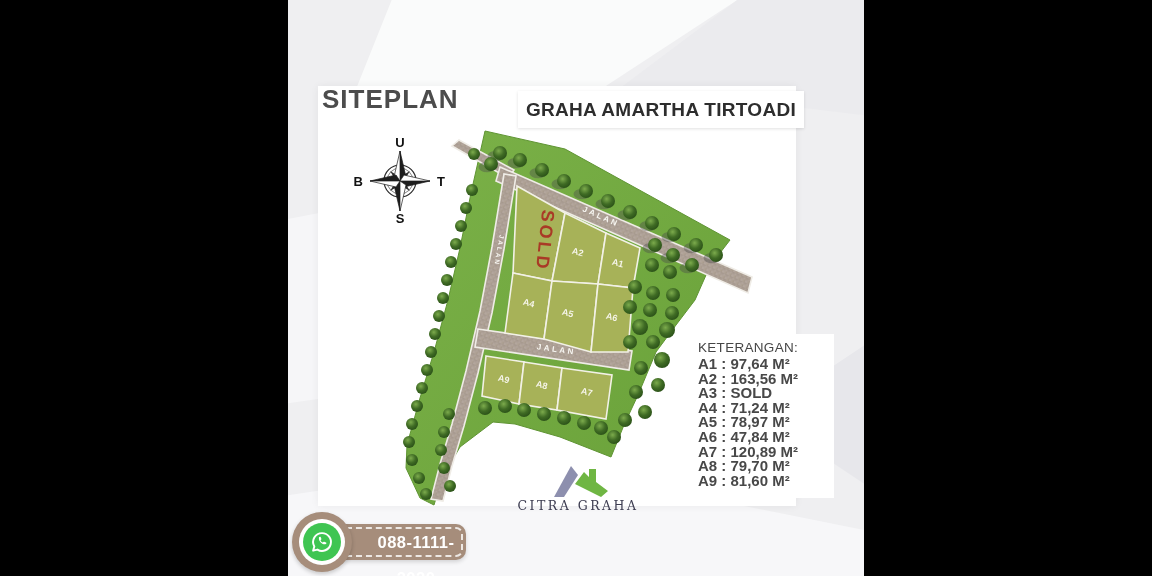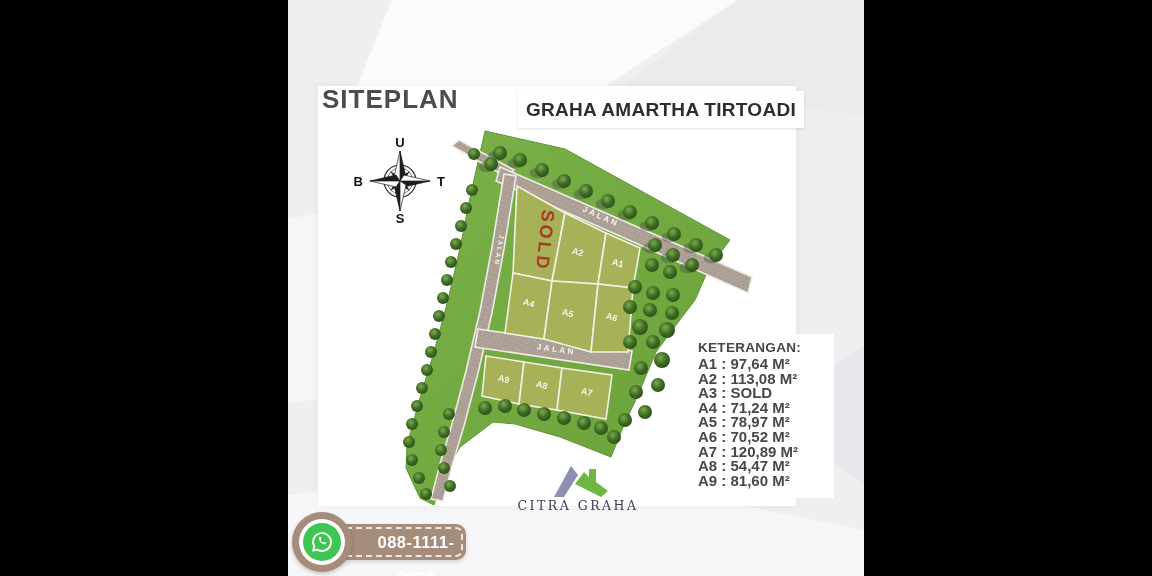--- a/index.html
+++ b/index.html
@@ -14,21 +14,21 @@
   .facet.f3{background:#f6f6f8;clip-path:polygon(0 38%,26% 33%,14% 68%,0 70%);}
   .facet.f4{background:#e7e7eb;clip-path:polygon(100% 60%,82% 72%,100% 84%);}
   .facet.f5{background:#f7f7f9;clip-path:polygon(0 86%,40% 80%,100% 92%,100% 100%,0 100%);}
   .white-panel{position:absolute;left:30px;top:86px;width:478px;height:420px;background:#fff;box-shadow:0 0 8px rgba(0,0,0,.06);}
   .siteplan-title{position:absolute;left:34px;top:84px;font-size:26px;font-weight:800;letter-spacing:1px;color:#4c4c4c;}
   .project-title-box{position:absolute;left:212px;top:91px;width:286px;height:37px;background:#fff;
     box-shadow:0 1px 3px rgba(0,0,0,.12);display:flex;align-items:center;justify-content:center;margin-left:18px;}
   .project-title-box span{font-size:19px;font-weight:700;color:#2d2d2d;letter-spacing:.3px;}
   .map-svg{position:absolute;left:0;top:0;width:576px;height:576px;}
   .legend{position:absolute;left:400px;top:334px;width:128px;background:#fff;padding:6px 8px 10px 10px;}
-  .legend-title{font-size:13.5px;font-weight:700;color:#464646;letter-spacing:.3px;margin-bottom:2px;}
+  .legend-title{font-size:13.5px;font-weight:400;color:#464646;letter-spacing:.3px;margin-bottom:2px;}
   .legend-item{font-size:15px;font-weight:800;color:#484848;line-height:14.6px;white-space:nowrap;}
   .wa-badge{position:absolute;left:0;top:0;}
   .wa-pill{position:absolute;left:48px;top:524px;width:130px;height:36px;background:#a68d7b;border-radius:10px;
     box-shadow:0 2px 4px rgba(0,0,0,.15);}
   .wa-pill::after{content:"";position:absolute;inset:3px;border:2px dashed rgba(255,255,255,.8);border-radius:7px;}
   .wa-number{position:absolute;left:30px;right:0;top:0;height:36px;line-height:36px;text-align:center;
     color:#fff;font-size:16.5px;font-weight:800;letter-spacing:.5px;}
   .wa-circle{position:absolute;left:4px;top:512px;width:60px;height:60px;border-radius:50%;background:#a68d7b;
     box-shadow:0 2px 4px rgba(0,0,0,.2);display:flex;align-items:center;justify-content:center;}
   .wa-white{width:46px;height:46px;border-radius:50%;background:#fff;display:flex;align-items:center;justify-content:center;}
@@ -236,27 +236,27 @@
       <g>
         <path fill="#8d8fae" d="M554,497 L571,466 L578,475 L564,497 Z"></path>
         <path fill="#6fb643" d="M575,484 L584,472 L589,477 L589,469 L596,469 L596,482 L608,491 L601,497 Z"></path>
         <text x="578" y="510" text-anchor="middle" font-family="DejaVu Serif, serif" font-size="12.5" letter-spacing="2.5" fill="#3c3c50">CITRA GRAHA</text>
       </g>
     </svg>
 
     <div class="legend">
       <div class="legend-title">KETERANGAN:</div>
       <div class="legend-item">A1 : 97,64 M²</div>
-      <div class="legend-item">A2 : 113,08 M²</div>
+      <div class="legend-item">A2 : 163,56 M²</div>
       <div class="legend-item">A3 : SOLD</div>
       <div class="legend-item">A4 : 71,24 M²</div>
       <div class="legend-item">A5 : 78,97 M²</div>
-      <div class="legend-item">A6 : 70,52 M²</div>
+      <div class="legend-item">A6 : 47,84 M²</div>
       <div class="legend-item">A7 : 120,89 M²</div>
-      <div class="legend-item">A8 : 54,47 M²</div>
+      <div class="legend-item">A8 : 79,70 M²</div>
       <div class="legend-item">A9 : 81,60 M²</div>
     </div>
 
     <div class="wa-badge">
       <div class="wa-pill">
         <div class="wa-number">088-1111-2020</div>
       </div>
       <div class="wa-circle">
         <div class="wa-white">
           <div class="wa-green">

